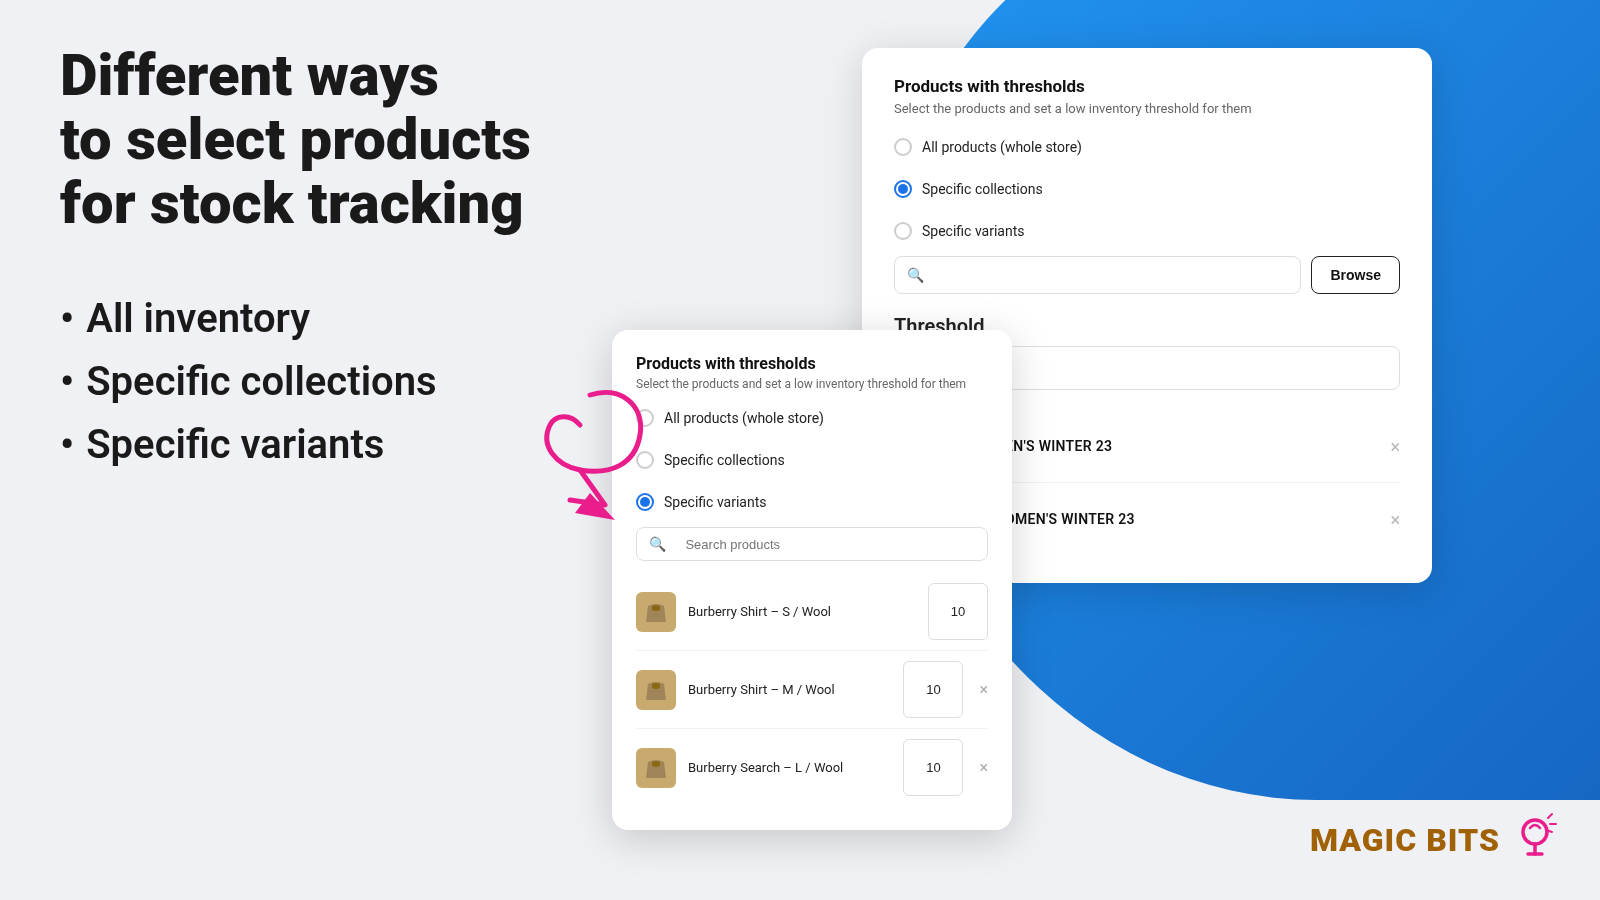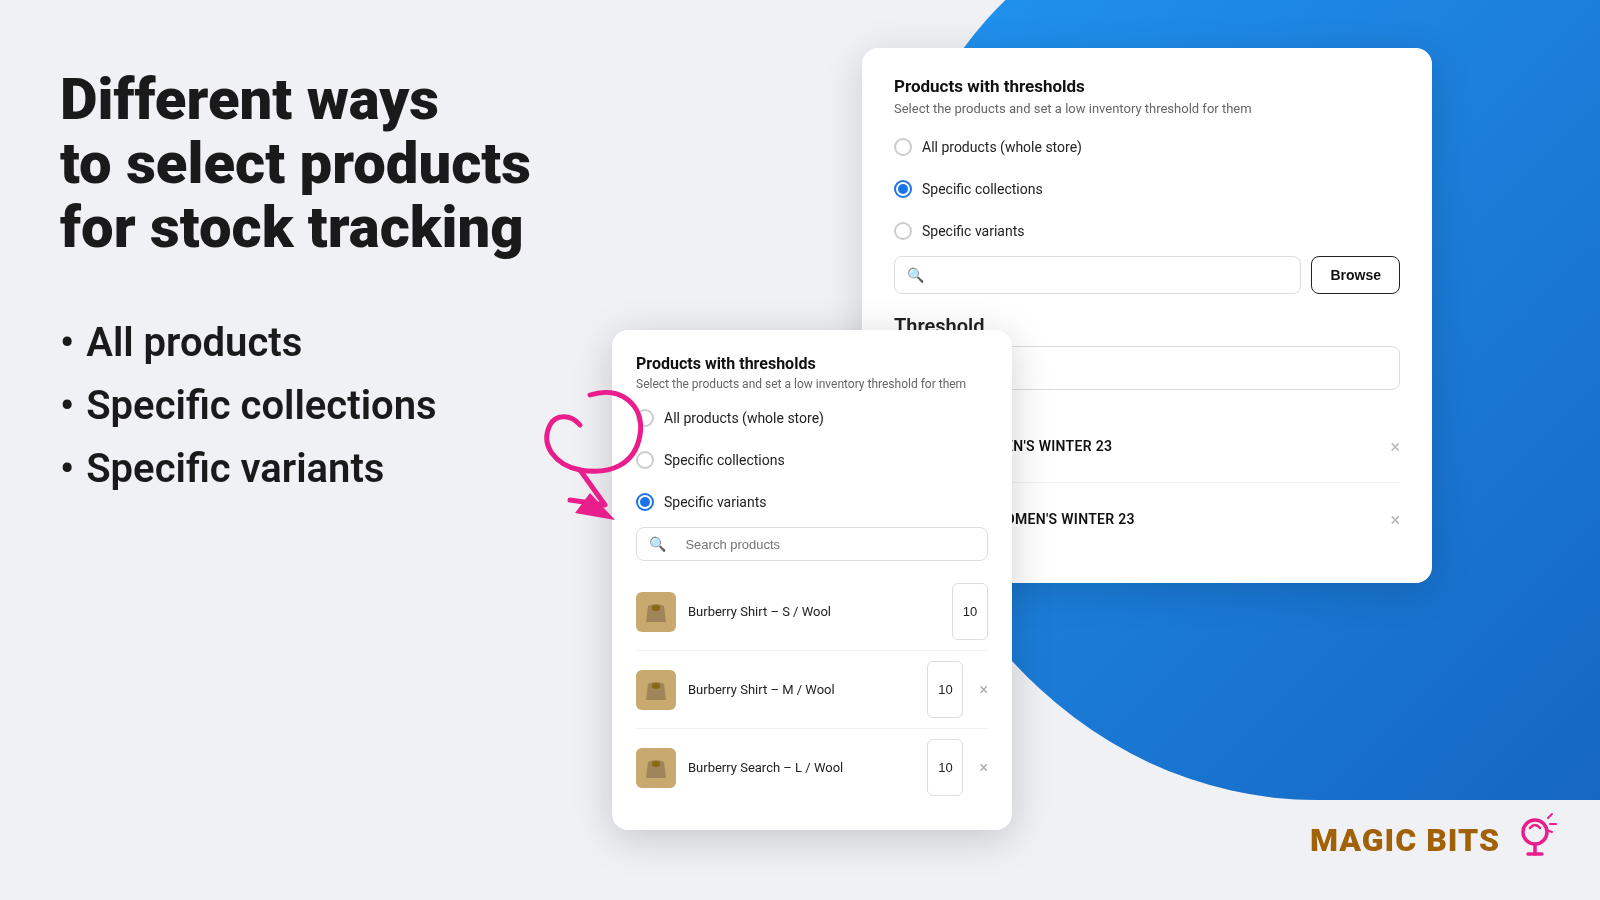--- a/index.html
+++ b/index.html
@@ -22,21 +22,21 @@
       height: 900px;
       background: linear-gradient(135deg, #2196F3 0%, #1565C0 100%);
       border-radius: 50% 0 0 60%;
       z-index: 0;
     }
 
     
     .left-section {
       position: absolute;
       left: 60px;
-      top: 68px;
+      top: 44px;
       width: 560px;
       z-index: 2;
     }
 
     .main-heading {
       font-size: 58px;
       font-weight: 900;
       color: #1a1a1a;
       line-height: 1.1;
       margin-bottom: 60px;
@@ -189,21 +189,21 @@
       height: 32px;
     }
 
     .product-name {
       font-size: 13px;
       color: #222;
       flex: 1;
     }
 
     .threshold-input-sm {
-      width: 36px;
+      width: 60px;
       border: 1px solid #ddd;
       border-radius: 6px;
       padding: 20px 8px;
       font-size: 13px;
       color: #222;
       text-align: center;
     }
 
     .close-btn-sm {
       color: #aaa;
@@ -375,21 +375,21 @@
 </head>
 <body>
 
 <div class="blue-blob"></div>
 
 <div class="left-section">
   <h1 class="main-heading" style="white-space: pre-line;">Different ways
 to select products
 for stock tracking</h1>
   <ul class="bullet-list">
-    <li>All products</li>
+    <li>All inventory</li>
     <li>Specific collections</li>
     <li>Specific variants</li>
   </ul>
 </div>
 
 <div class="arrow-annotation">
   <svg width="200" height="160" viewBox="0 0 200 160">
 
     <path d="M 130 20 C 160 10, 185 30, 180 60 C 175 90, 150 100, 120 95 C 95 90, 80 70, 90 50 C 95 40, 110 38, 120 50" fill="none" stroke="#e91e8c" stroke-width="5" stroke-linecap="round"></path>
 

